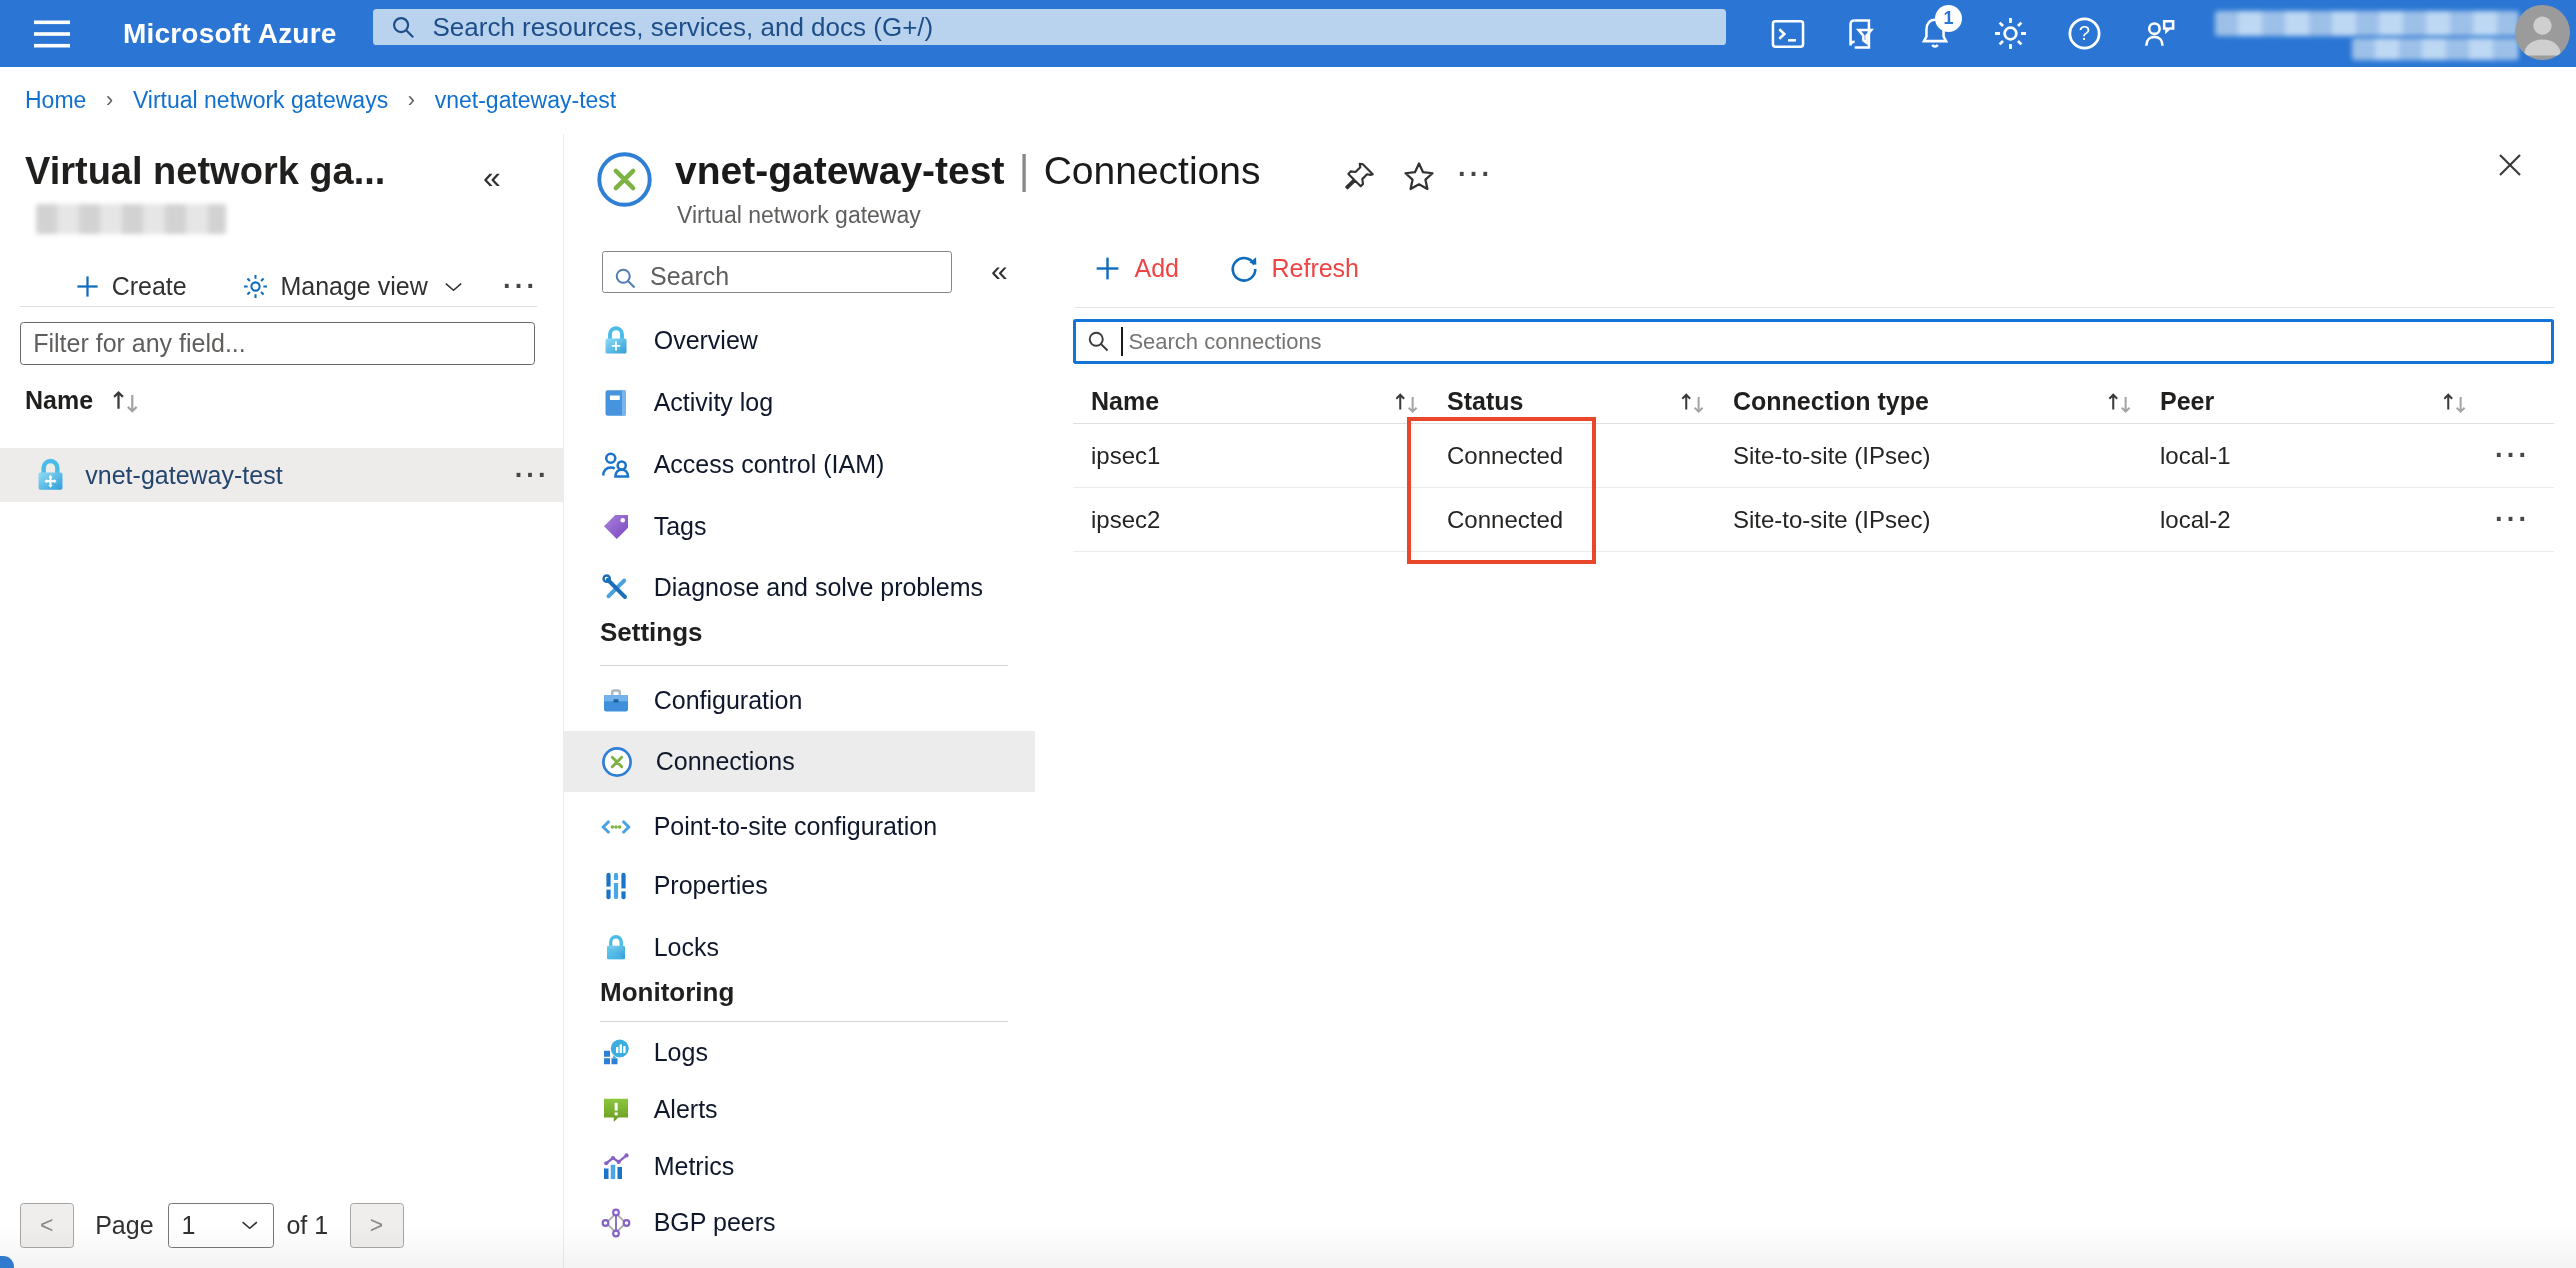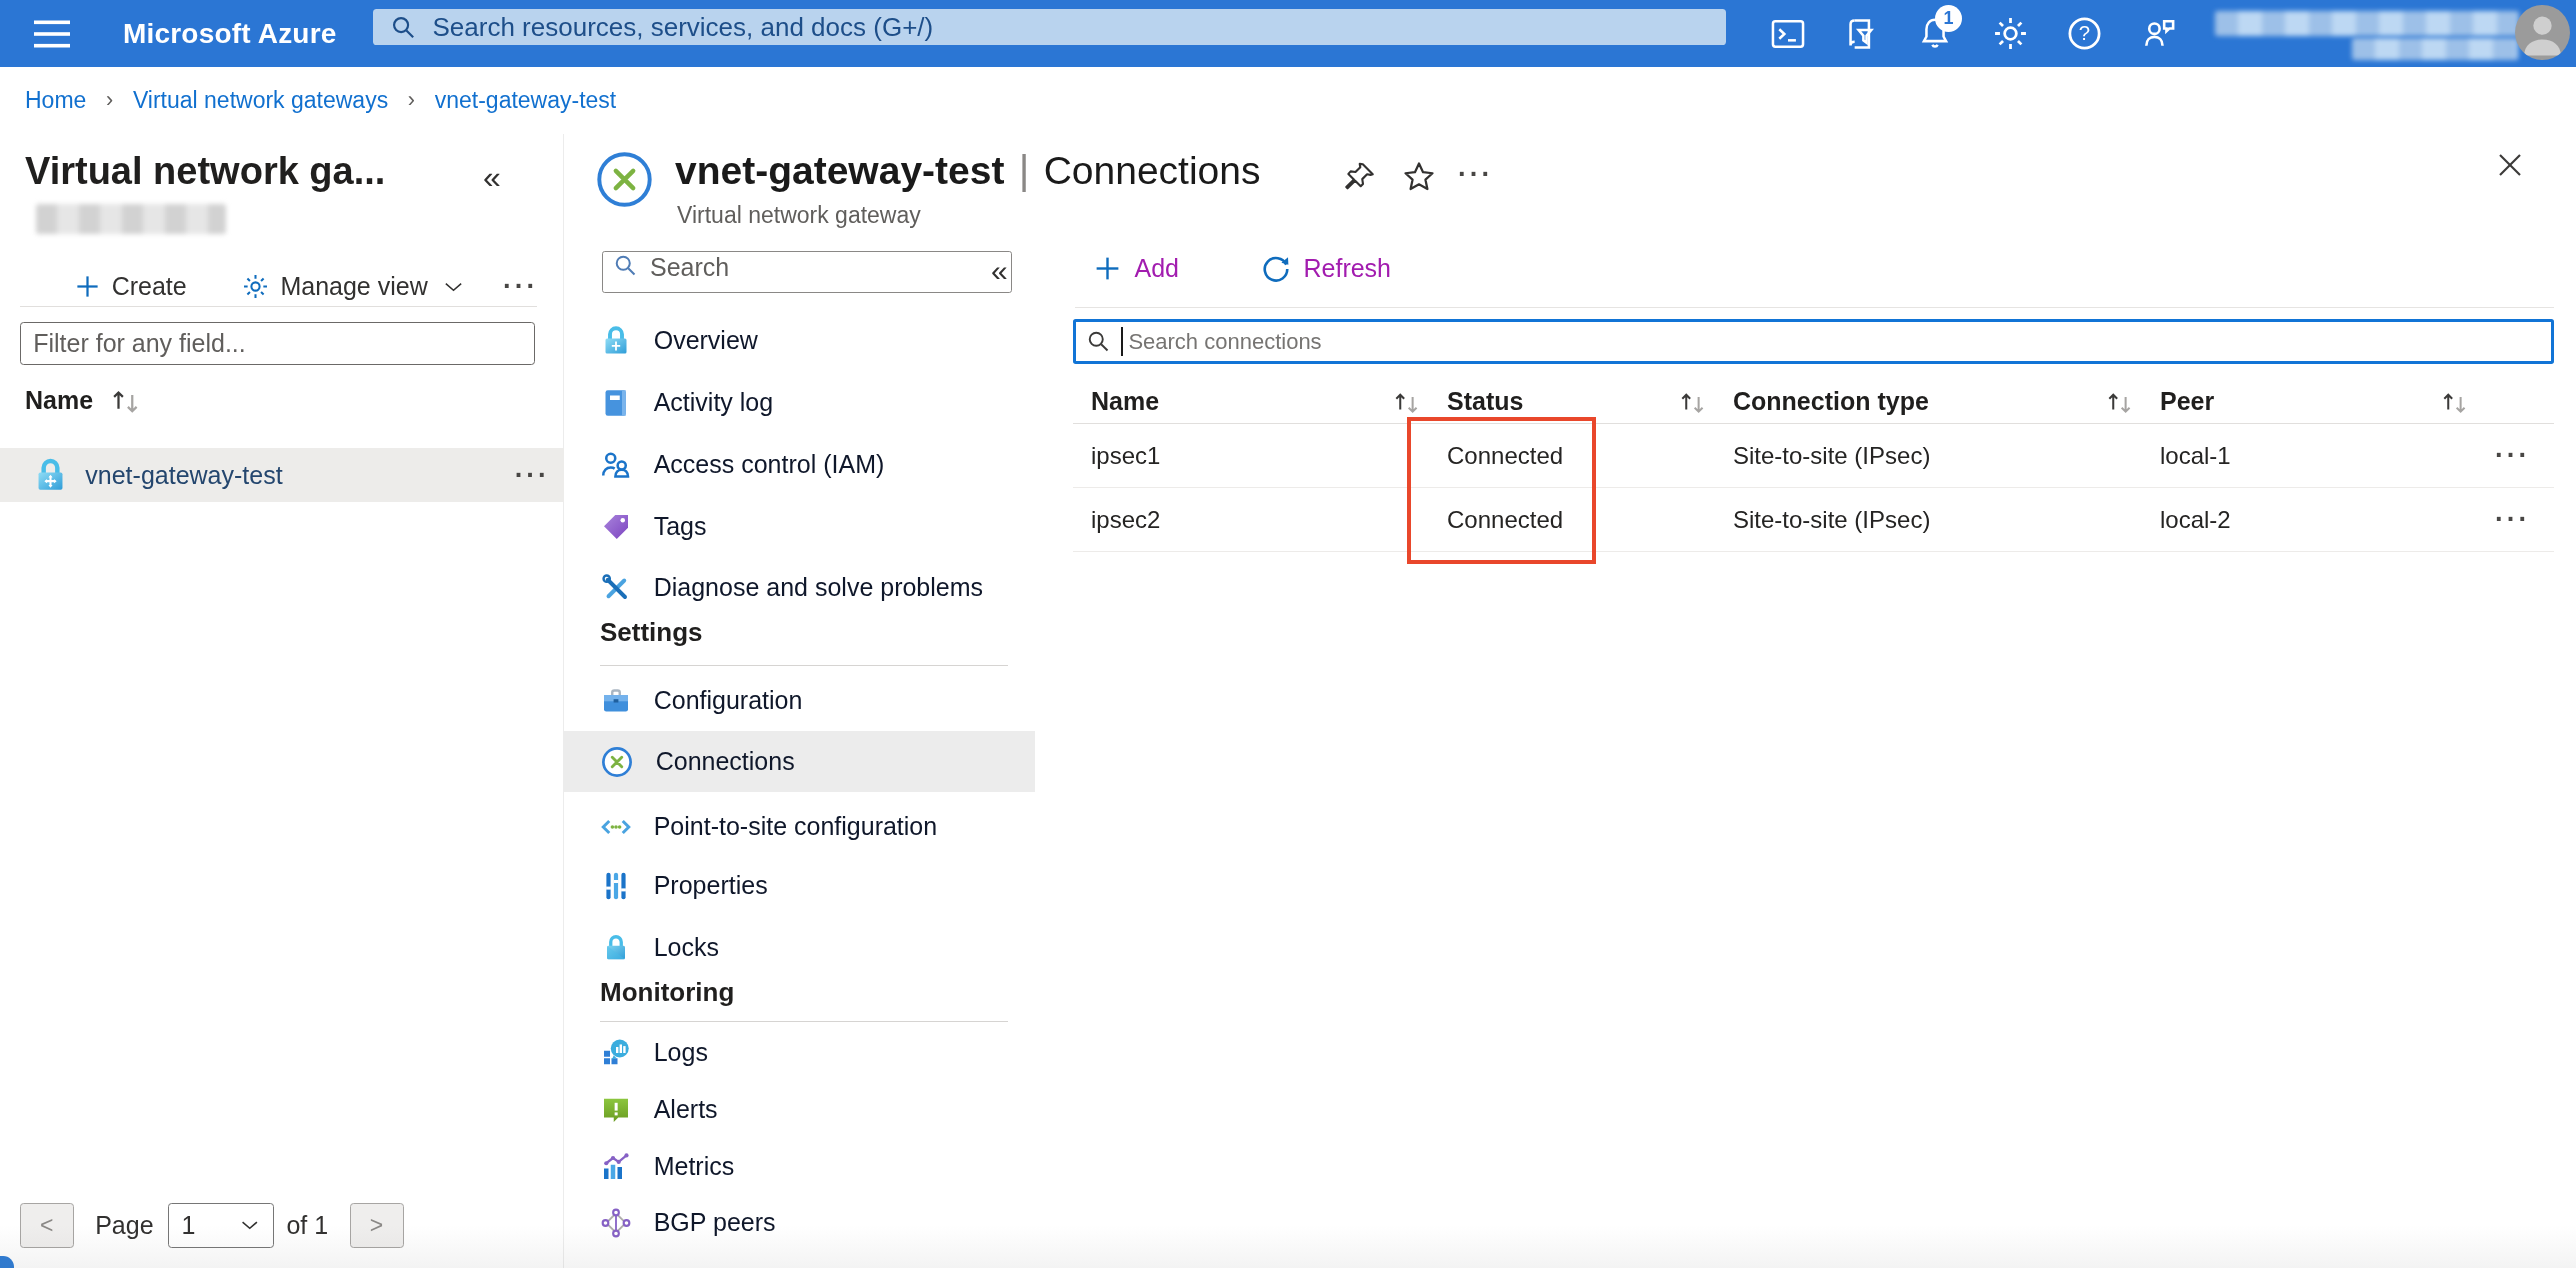--- a/index.html
+++ b/index.html
@@ -53,33 +53,33 @@
   .blade-icon{left:593px;top:148px;}
   .blade-title{left:675px;top:147px;display:flex;align-items:baseline;}
   .bt-name{font-size:39px;font-weight:bold;color:#1a1a1a;}
   .bt-sep{font-size:41px;font-weight:200;color:#8a8886;margin:0 14.3px;}
   .bt-section{font-size:39px;font-weight:400;color:#1a1a1a;}
   .hdr-act{top:159px;width:36px;height:36px;display:flex;align-items:center;justify-content:center;cursor:pointer;}
   .blade-sub{left:677px;top:202px;font-size:23px;color:#605e5c;}
   .closex{left:2490px;top:145px;width:39px;height:39px;display:flex;align-items:center;justify-content:center;cursor:pointer;}
 
   
-  .menu-search{left:602px;top:251px;width:410px;height:42px;border:1.8px solid #8a8886;border-radius:2.7px;box-sizing:border-box;
-    display:flex;align-items:flex-start;padding:0 9px;background:#fff;}
+  .menu-search{left:602px;top:251px;width:350px;height:42px;border:1.8px solid #8a8886;border-radius:2.7px;box-sizing:border-box;
+    display:flex;align-items:flex-end;padding:0 9px;background:#fff;}
   .menu-search input{flex:1;border:none;outline:none;font-size:25px;color:#323130;margin-left:9px;font-family:inherit;min-width:0;}
   .menu-search input::placeholder{color:#605e5c;opacity:1;}
   .menu-collapse{left:991px;top:254px;font-size:30px;color:#323130;cursor:pointer;}
   .menu-item{left:564px;width:471px;height:61px;display:flex;align-items:center;padding-left:34px;box-sizing:border-box;cursor:pointer;font-size:25px;color:#0f172a;}
   .menu-item.selected{background:#ececec;}
   .mi-label{margin-left:19.7px;}
   .sec-hdr{left:600px;font-size:26px;font-weight:bold;color:#201f1e;}
   .sec-div{left:600px;width:408px;height:0;border-top:1.8px solid #d6d4d2;}
 
   
-  .ct-toolbar{left:1093px;top:247px;height:43px;display:flex;align-items:center;font-size:25px;color:#a21caf;gap:32px;}
+  .ct-toolbar{left:1093px;top:247px;height:43px;display:flex;align-items:center;font-size:25px;color:#ef4444;}
   .ct-divider{left:1075px;top:307px;width:1479px;border-top:1.8px solid #e6e4e2;}
   .ct-search{left:1073px;top:319px;width:1481px;height:45px;border:3.6px solid #1174d6;border-radius:2.7px;box-sizing:border-box;
     display:flex;align-items:center;background:#fff;padding:0 9px;}
   .ct-search input{flex:1;border:none;outline:none;font-size:22px;color:#323130;font-family:inherit;margin-left:3.6px;min-width:0;}
   .ct-search input::placeholder{color:#767472;opacity:1;}
   .caret{width:1.8px;height:29px;background:#1a1a1a;margin-left:9px;}
   .table{left:1073px;top:380px;width:1481px;}
   .trow{display:grid;grid-template-columns:356px 286px 427px 335px 1fr;align-items:center;padding-left:18px;box-sizing:border-box;}
   .thead{height:44px;border-bottom:1.8px solid #e1dfdd;font-weight:bold;font-size:25px;color:#201f1e;}
   .th-cell{display:flex;align-items:center;justify-content:space-between;padding-right:25px;cursor:pointer;}

